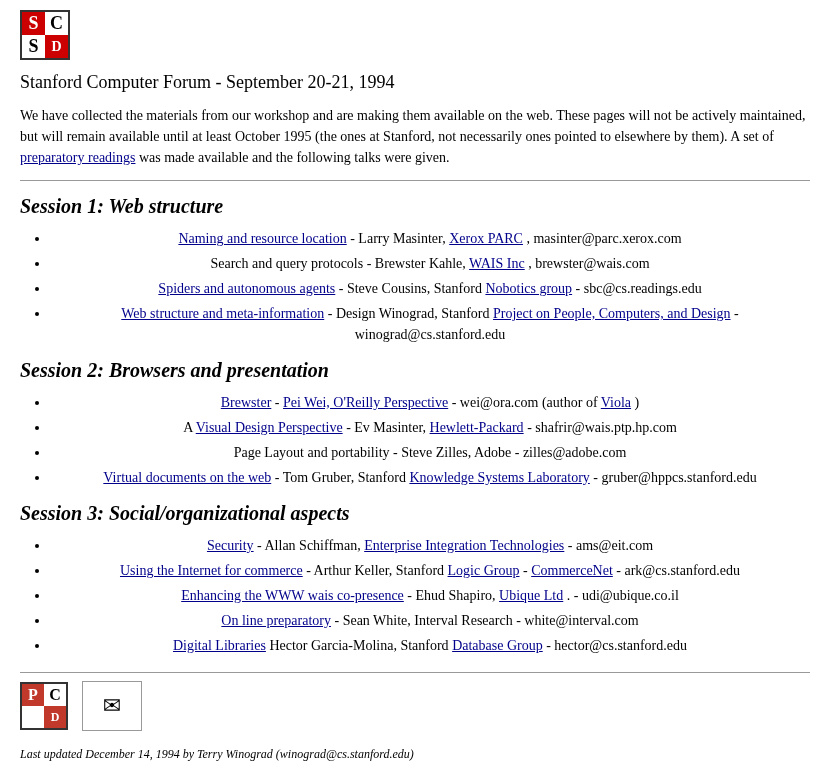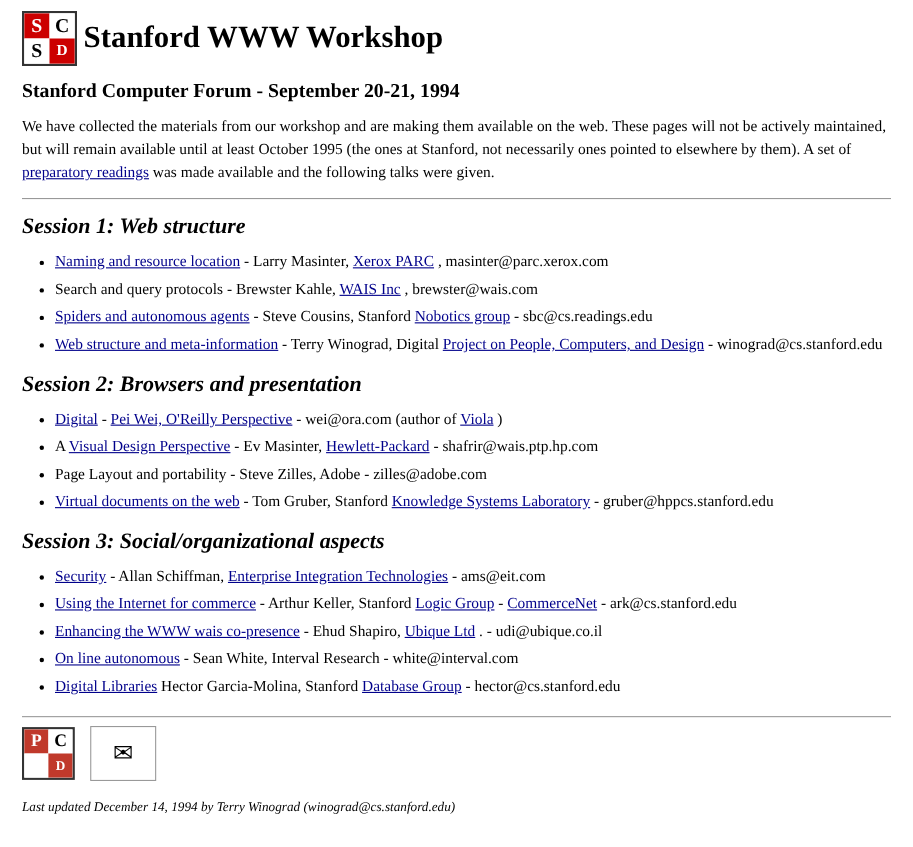--- a/index.html
+++ b/index.html
@@ -15,21 +15,21 @@
       display: flex;
       align-items: center;
       margin-bottom: 12px;
     }
     .page-title {
       font-size: 28px;
       font-weight: bold;
     }
     .subtitle {
       font-size: 18px;
-      font-weight: bold;
+      font-weight: normal;
       margin-bottom: 12px;
     }
     .intro-text {
       font-size: 14px;
       margin-bottom: 12px;
       line-height: 1.5;
     }
     a {
       color: #00008b;
     }
@@ -44,20 +44,21 @@
       margin: 14px 0 10px 0;
       font-style: italic;
     }
     ul {
       margin-left: 30px;
       margin-bottom: 10px;
     }
     ul li {
       margin-bottom: 4px;
       line-height: 1.5;
+      text-align: center;
     }
     .footer-area {
       margin-top: 16px;
       border-top: 1px solid #999;
       padding-top: 8px;
       display: flex;
       align-items: center;
       gap: 8px;
     }
     .footer-icon {
@@ -97,21 +98,20 @@
 </head>
 <body>
 
 <div class="header-area">
   <div class="logo-box">
     <div class="logo-cell-s">S</div>
     <div class="logo-cell-c">C</div>
     <div class="logo-cell-s2">S</div>
     <div class="logo-cell-d">D</div>
   </div>
-  <h1 class="page-title">Stanford WWW Workshop</h1>
 </div>
 
 <h2 class="subtitle">Stanford Computer Forum - September 20-21, 1994</h2>
 
 <p class="intro-text">
   <span>We have collected the materials from our workshop and are making them available on the web. These pages will not be actively maintained, but will remain available until at least October 1995 (the ones at Stanford, not necessarily ones pointed to elsewhere by them). A set of</span>
   <a href="#">preparatory readings</a>
   <span> was made available and the following talks were given.</span>
 </p>
 
@@ -131,30 +131,30 @@
     <span>, brewster@wais.com</span>
   </li>
   <li>
     <a href="#">Spiders and autonomous agents</a>
     <span> - Steve Cousins, Stanford </span>
     <a href="#">Nobotics group</a>
     <span> - sbc@cs.readings.edu</span>
   </li>
   <li>
     <a href="#">Web structure and meta-information</a>
-    <span> - Terry Winograd, Digital </span>
+    <span> - Design Winograd, Stanford </span>
     <a href="#">Project on People, Computers, and Design</a>
     <span> - winograd@cs.stanford.edu</span>
   </li>
 </ul>
 
 <h2 class="session-title">Session 2: Browsers and presentation</h2>
 <ul>
   <li>
-    <a href="#">Digital</a>
+    <a href="#">Brewster</a>
     <span> - </span>
     <a href="#">Pei Wei, O'Reilly Perspective</a>
     <span> - wei@ora.com (author of </span>
     <a href="#">Viola</a>
     <span> )</span>
   </li>
   <li>
     <span>A </span>
     <a href="#">Visual Design Perspective</a>
     <span> - Ev Masinter, </span>
@@ -188,21 +188,21 @@
     <a href="#">CommerceNet</a>
     <span> - ark@cs.stanford.edu</span>
   </li>
   <li>
     <a href="#">Enhancing the WWW wais co-presence</a>
     <span> - Ehud Shapiro, </span>
     <a href="#">Ubique Ltd</a>
     <span> . - udi@ubique.co.il</span>
   </li>
   <li>
-    <a href="#">On line autonomous</a>
+    <a href="#">On line preparatory</a>
     <span> - Sean White, Interval Research - white@interval.com</span>
   </li>
   <li>
     <a href="#">Digital Libraries</a>
     <span>Hector Garcia-Molina, Stanford </span>
     <a href="#">Database Group</a>
     <span> - hector@cs.stanford.edu</span>
   </li>
 </ul>
 

